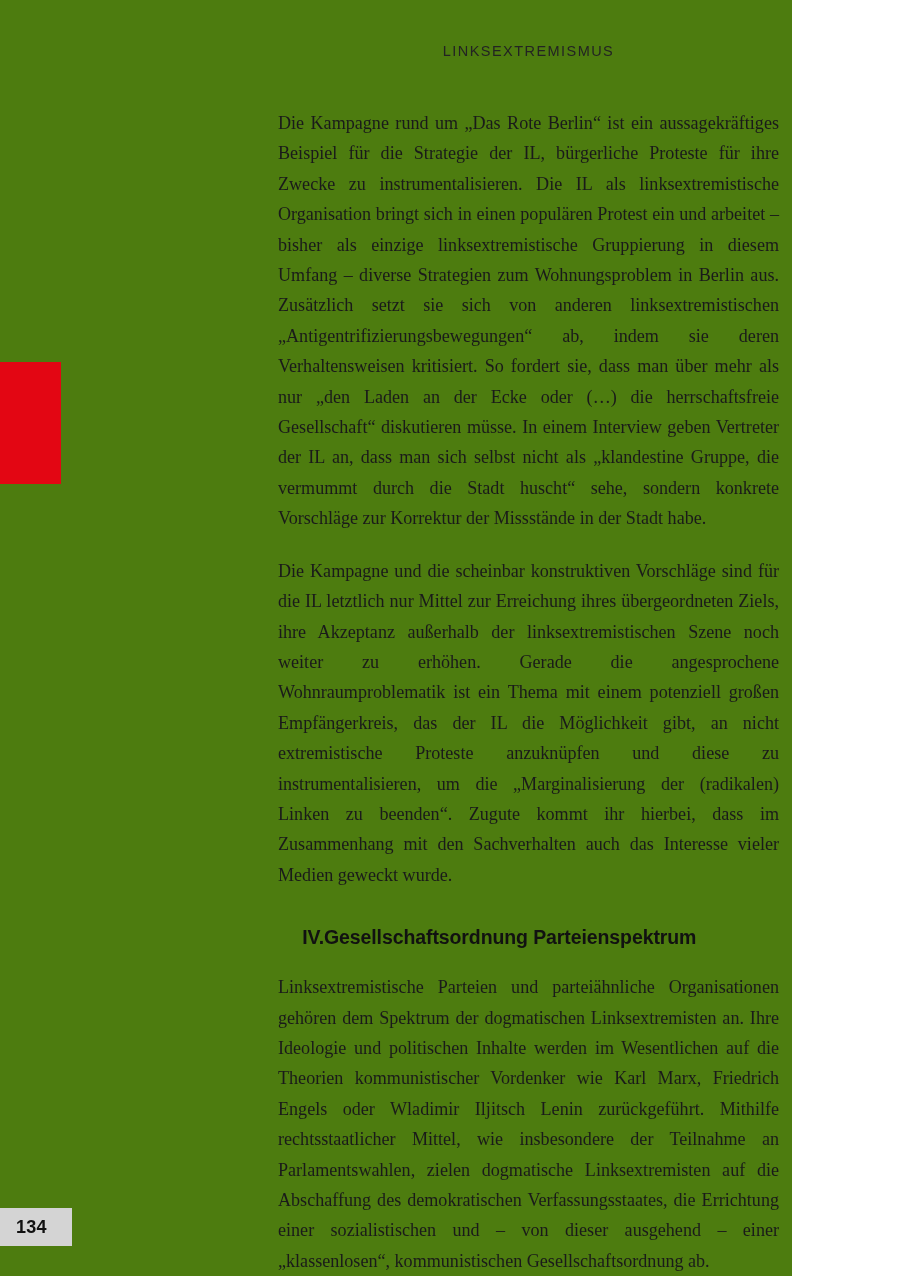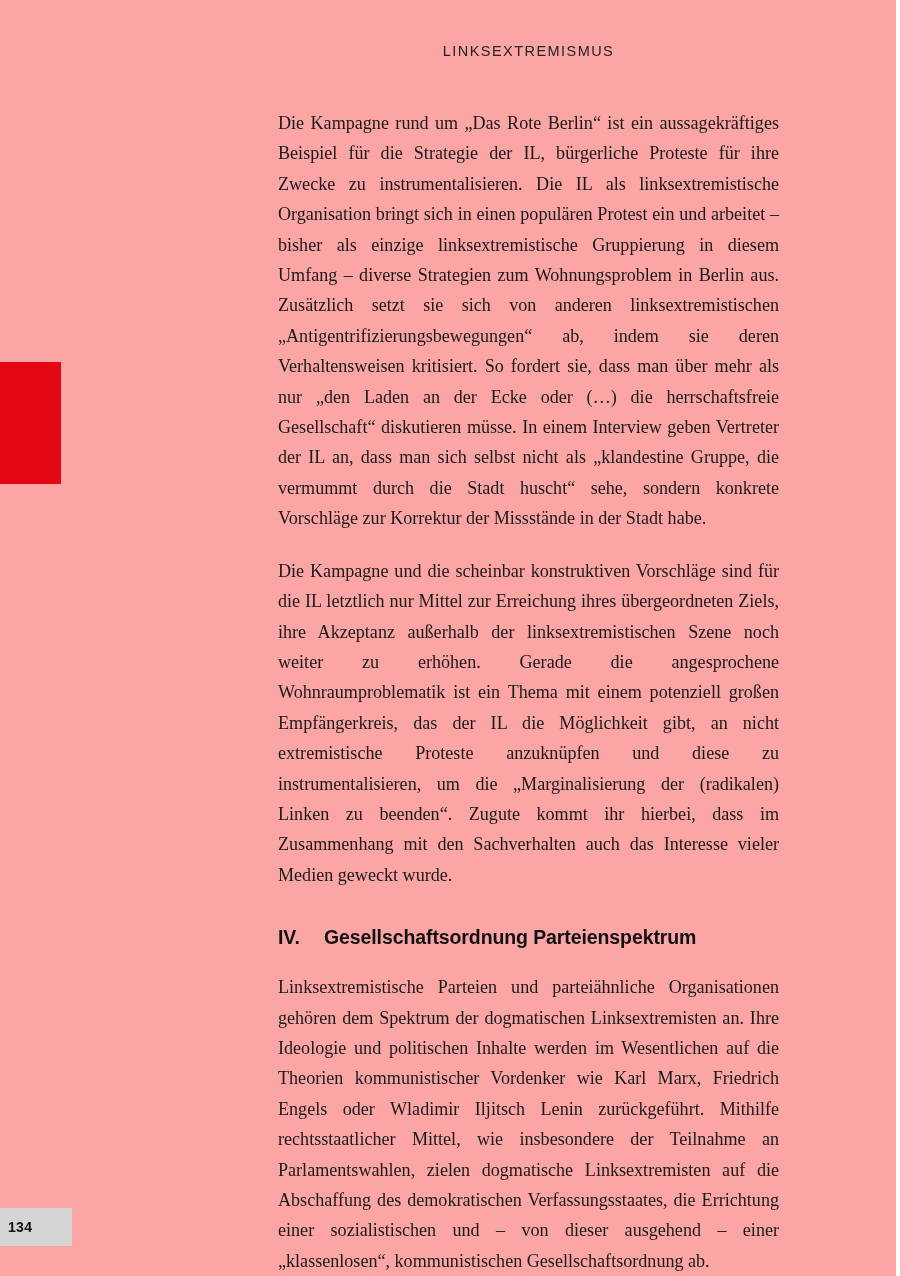--- a/index.html
+++ b/index.html
@@ -3,23 +3,23 @@
 <meta charset="utf-8">
 <title>Linksextremismus — Seite 134</title>
 <style>
   html, body {
     margin: 0;
     padding: 0;
     background: #ffffff;
   }
   .page {
     position: relative;
-    width: 896px;
+    width: 792px;
     height: 1276px;
-    background: #fca5a5;
+    background: #4d7c0f;
     overflow: hidden;
     font-family: "Liberation Serif", "DejaVu Serif", serif;
     color: #1a1a1a;
     text-decoration: underline;
   }
 
   
   .running-head {
     position: absolute;
     top: 43px;
@@ -52,23 +52,23 @@
     width: 72px;
     height: 38px;
     background: #d4d4d4;
     display: flex;
     align-items: center;
     justify-content: flex-start;
   }
   .folio-number {
     font-family: "Liberation Sans", "DejaVu Sans", sans-serif;
     font-weight: bold;
-    font-size: 14px;
+    font-size: 18px;
     color: #111111;
-    padding-left: 8px;
+    padding-left: 16px;
     letter-spacing: 0.3px;
   }
 
   
   .text-column {
     position: absolute;
     left: 278px;
     top: 108px;
     width: 501px;
   }
@@ -86,20 +86,21 @@
 
   h2.section-heading {
     margin: 34px 0 22px 0;
     font-family: "Liberation Sans", "DejaVu Sans", sans-serif;
     font-size: 19.5px;
     font-weight: bold;
     line-height: 26px;
     color: #111111;
     letter-spacing: -0.1px;
     display: flex;
+    text-align: right;
   }
   h2.section-heading .numeral {
     display: inline-block;
     width: 46px;
     flex: 0 0 46px;
   }
   h2.section-heading .heading-text {
     display: inline-block;
   }
 </style>

